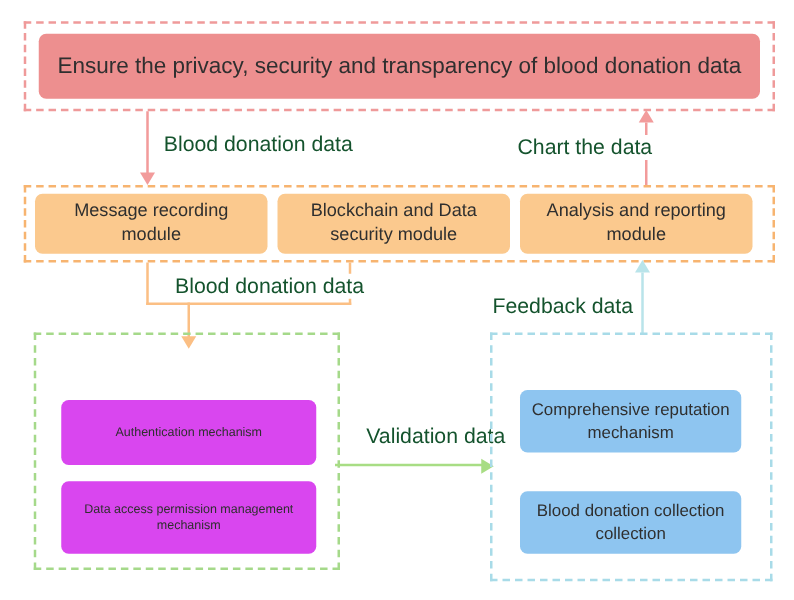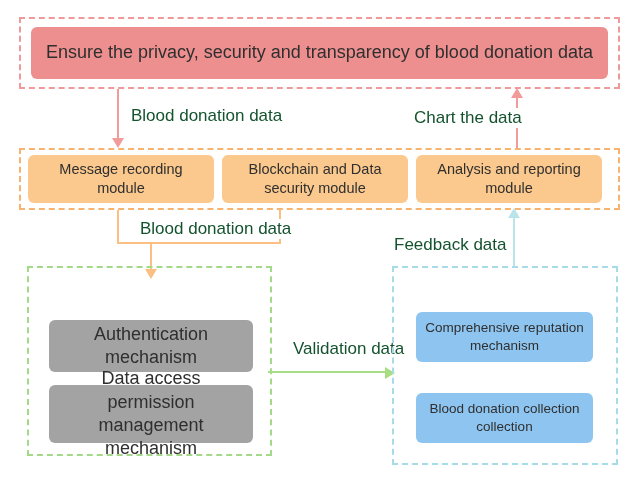--- a/index.html
+++ b/index.html
@@ -47,22 +47,22 @@
   }
   .node-goal {
     background: #ed8f8f;
     font-size: 18px;
   }
   .node-module {
     background: #fbc98e;
     font-size: 14.5px;
   }
   .node-green {
-    background: #a3a3a3;
-    font-size: 18px;
+    background: #d946ef;
+    font-size: 10px;
   }
   .node-blue {
     background: #8ec5f0;
     font-size: 13.5px;
   }
 
   
   .group-title {
     position: absolute;
     text-align: center;

